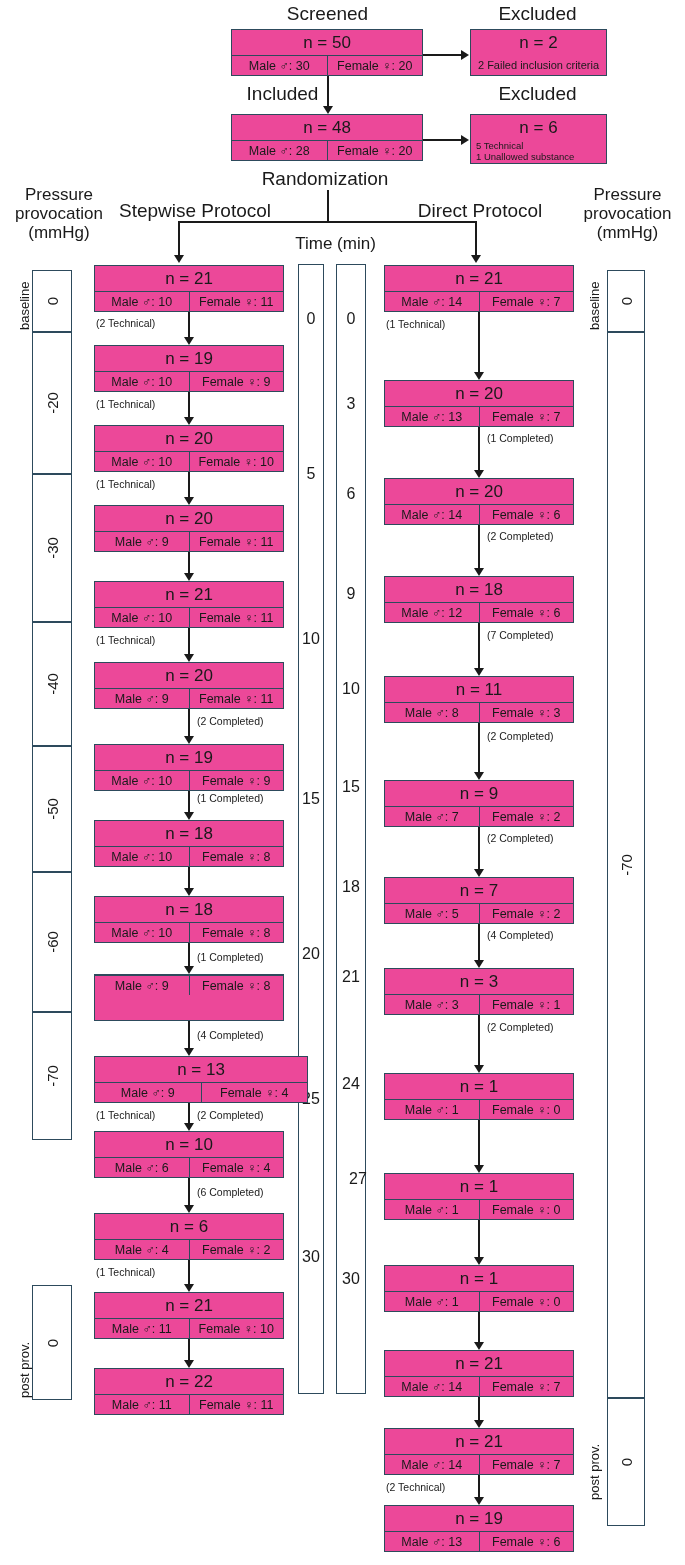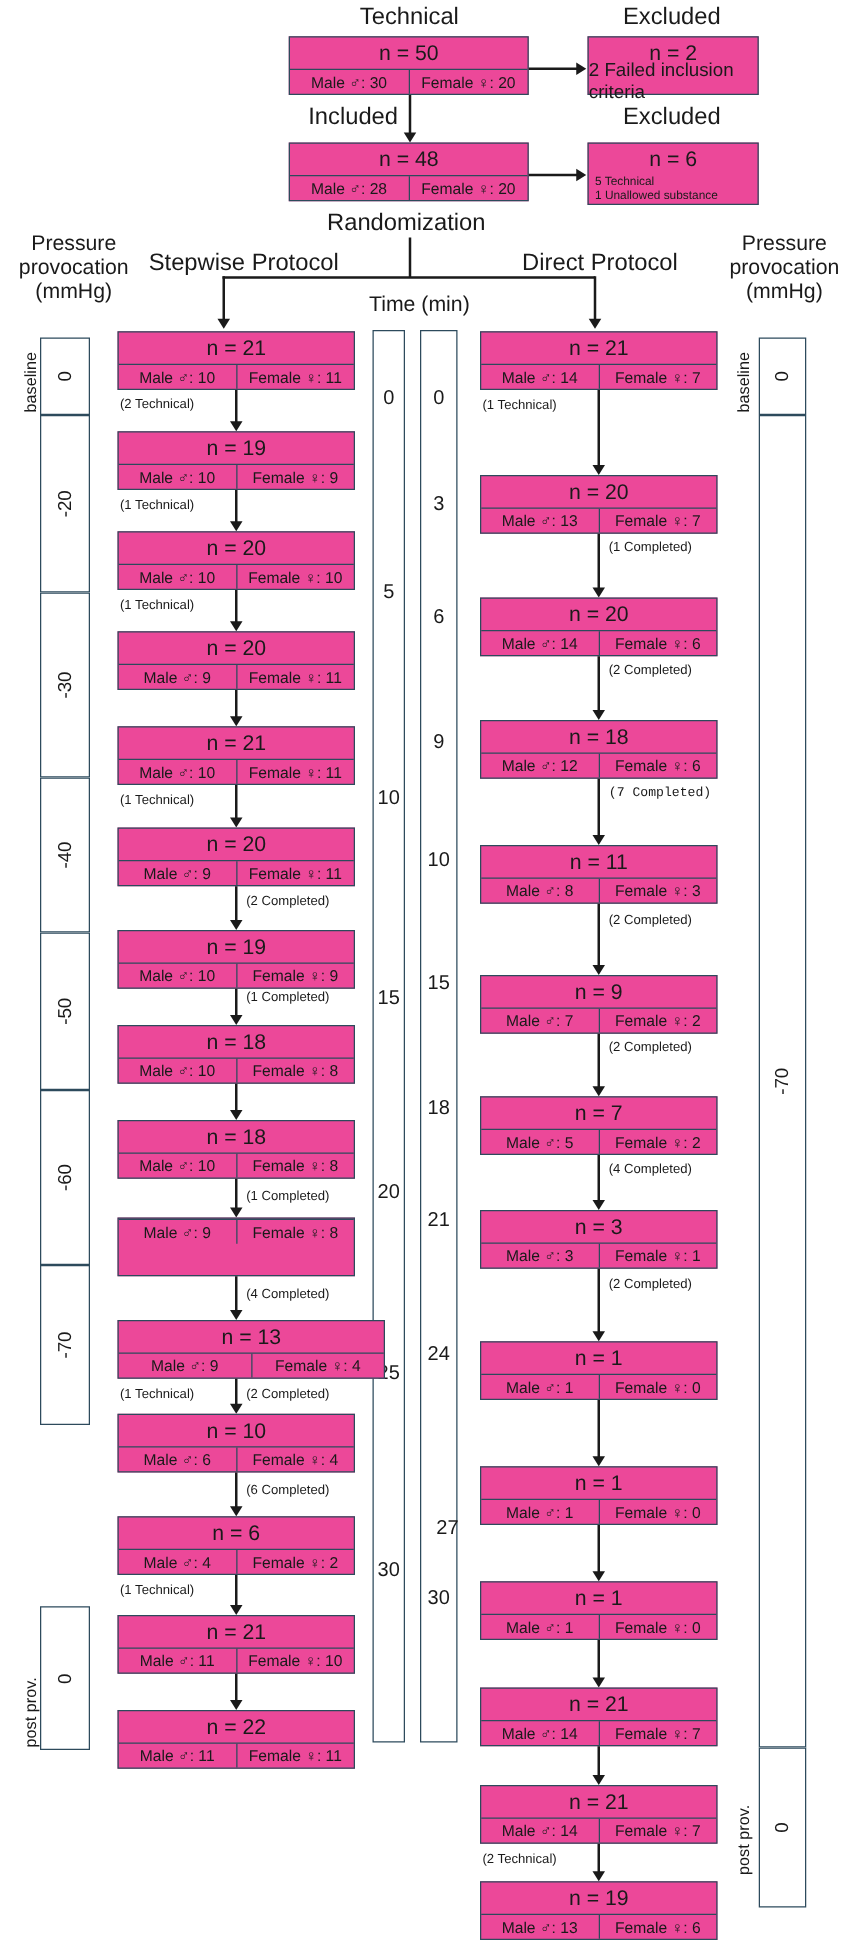--- a/index.html
+++ b/index.html
@@ -36,34 +36,34 @@
   .ahead{position:absolute;width:0;height:0;border-left:5px solid transparent;
          border-right:5px solid transparent;border-top:8px solid #1a1a1a;}
   .aheadR{position:absolute;width:0;height:0;border-top:5px solid transparent;
          border-bottom:5px solid transparent;border-left:8px solid #1a1a1a;}
 </style>
 </head>
 <body>
 
 <div class="stage">
 
-  <div class="hdr" style="left:230px;top:3px;width:195px;">Technical</div>
+  <div class="hdr" style="left:230px;top:3px;width:195px;">Screened</div>
   <div class="hdr" style="left:470px;top:3px;width:135px;">Excluded</div>
 
   <div class="nbox" style="left:231px;top:29px;width:192px;height:47px;">
     <div class="top">n = 50</div>
     <div class="bot">
       <div class="m">Male ♂: 30</div>
       <div class="f">Female ♀: 20</div>
     </div>
   </div>
 
   <div class="nbox" style="left:470px;top:29px;width:137px;height:47px;">
     <div class="top">n = 2</div>
-    <div style="display:flex;align-items:center;justify-content:center;height:20px;font-size:15px;">2 Failed inclusion criteria</div>
+    <div style="display:flex;align-items:center;justify-content:center;height:20px;font-size:11px;">2 Failed inclusion criteria</div>
   </div>
 
   <div class="hline" style="left:423px;top:54px;width:39px;"></div>
   <div class="aheadR" style="left:461px;top:50px;"></div>
 
   <div class="hdr" style="left:230px;top:83px;width:105px;">Included</div>
   <div class="hdr" style="left:470px;top:83px;width:135px;">Excluded</div>
 
   <div class="vline" style="left:327px;top:76px;height:32px;"></div>
   <div class="ahead" style="left:323px;top:106px;"></div>
@@ -165,21 +165,21 @@
       <div class="timebox" style="left: 336px; top: 264px; width: 30px; height: 1130px;"></div>
       <div class="tlabel" style="left: 336px; width: 30px; top: 310px;">0</div>
       <div class="tlabel" style="left: 336px; width: 30px; top: 395px;">3</div>
       <div class="tlabel" style="left: 336px; width: 30px; top: 485px;">6</div>
       <div class="tlabel" style="left: 336px; width: 30px; top: 585px;">9</div>
       <div class="tlabel" style="left: 336px; width: 30px; top: 680px;">10</div>
       <div class="tlabel" style="left: 336px; width: 30px; top: 778px;">15</div>
       <div class="tlabel" style="left: 336px; width: 30px; top: 878px;">18</div>
       <div class="tlabel" style="left: 336px; width: 30px; top: 968px;">21</div>
       <div class="tlabel" style="left: 336px; width: 30px; top: 1075px;">24</div>
-      <div class="tlabel" style="left: 336px; width: 44px; top: 1170px; margin-top: 44px;">27</div>
+      <div class="tlabel" style="left: 336px; width: 44px; top: 1170px;">27</div>
       <div class="tlabel" style="left: 336px; width: 30px; top: 1270px;">30</div>
     </div>
   <div id="stepwise-col">
       <div class="nbox" style="left: 94px; top: 265px; width: 190px; height: 47px;">
         <div class="top">n = 21</div>
         <div class="bot">
           <div class="m">Male ♂: 10</div>
           <div class="f">Female ♀: 11</div>
         </div>
       </div>
@@ -442,21 +442,21 @@
       <div class="nbox" style="left: 384px; top: 1505px; width: 190px; height: 47px;">
         <div class="top">n = 19</div>
         <div class="bot">
           <div class="m">Male ♂: 13</div>
           <div class="f">Female ♀: 6</div>
         </div>
       </div>
       <div class="note" style="top: 318px; left: 386px;">(1 Technical)</div>
       <div class="note" style="top: 432px; left: 487px;">(1 Completed)</div>
       <div class="note" style="top: 530px; left: 487px;">(2 Completed)</div>
-      <div class="note" style="top: 629px; left: 487px; font-family: Liberation Mono, monospace;">(7 Completed)</div>
+      <div class="note" style="top: 629px; left: 487px;">(7 Completed)</div>
       <div class="note" style="top: 730px; left: 487px;">(2 Completed)</div>
       <div class="note" style="top: 832px; left: 487px;">(2 Completed)</div>
       <div class="note" style="top: 929px; left: 487px;">(4 Completed)</div>
       <div class="note" style="top: 1021px; left: 487px;">(2 Completed)</div>
       <div class="note" style="top: 1481px; left: 386px;">(2 Technical)</div>
     </div>
 
 </div>
 
 </body></html>

